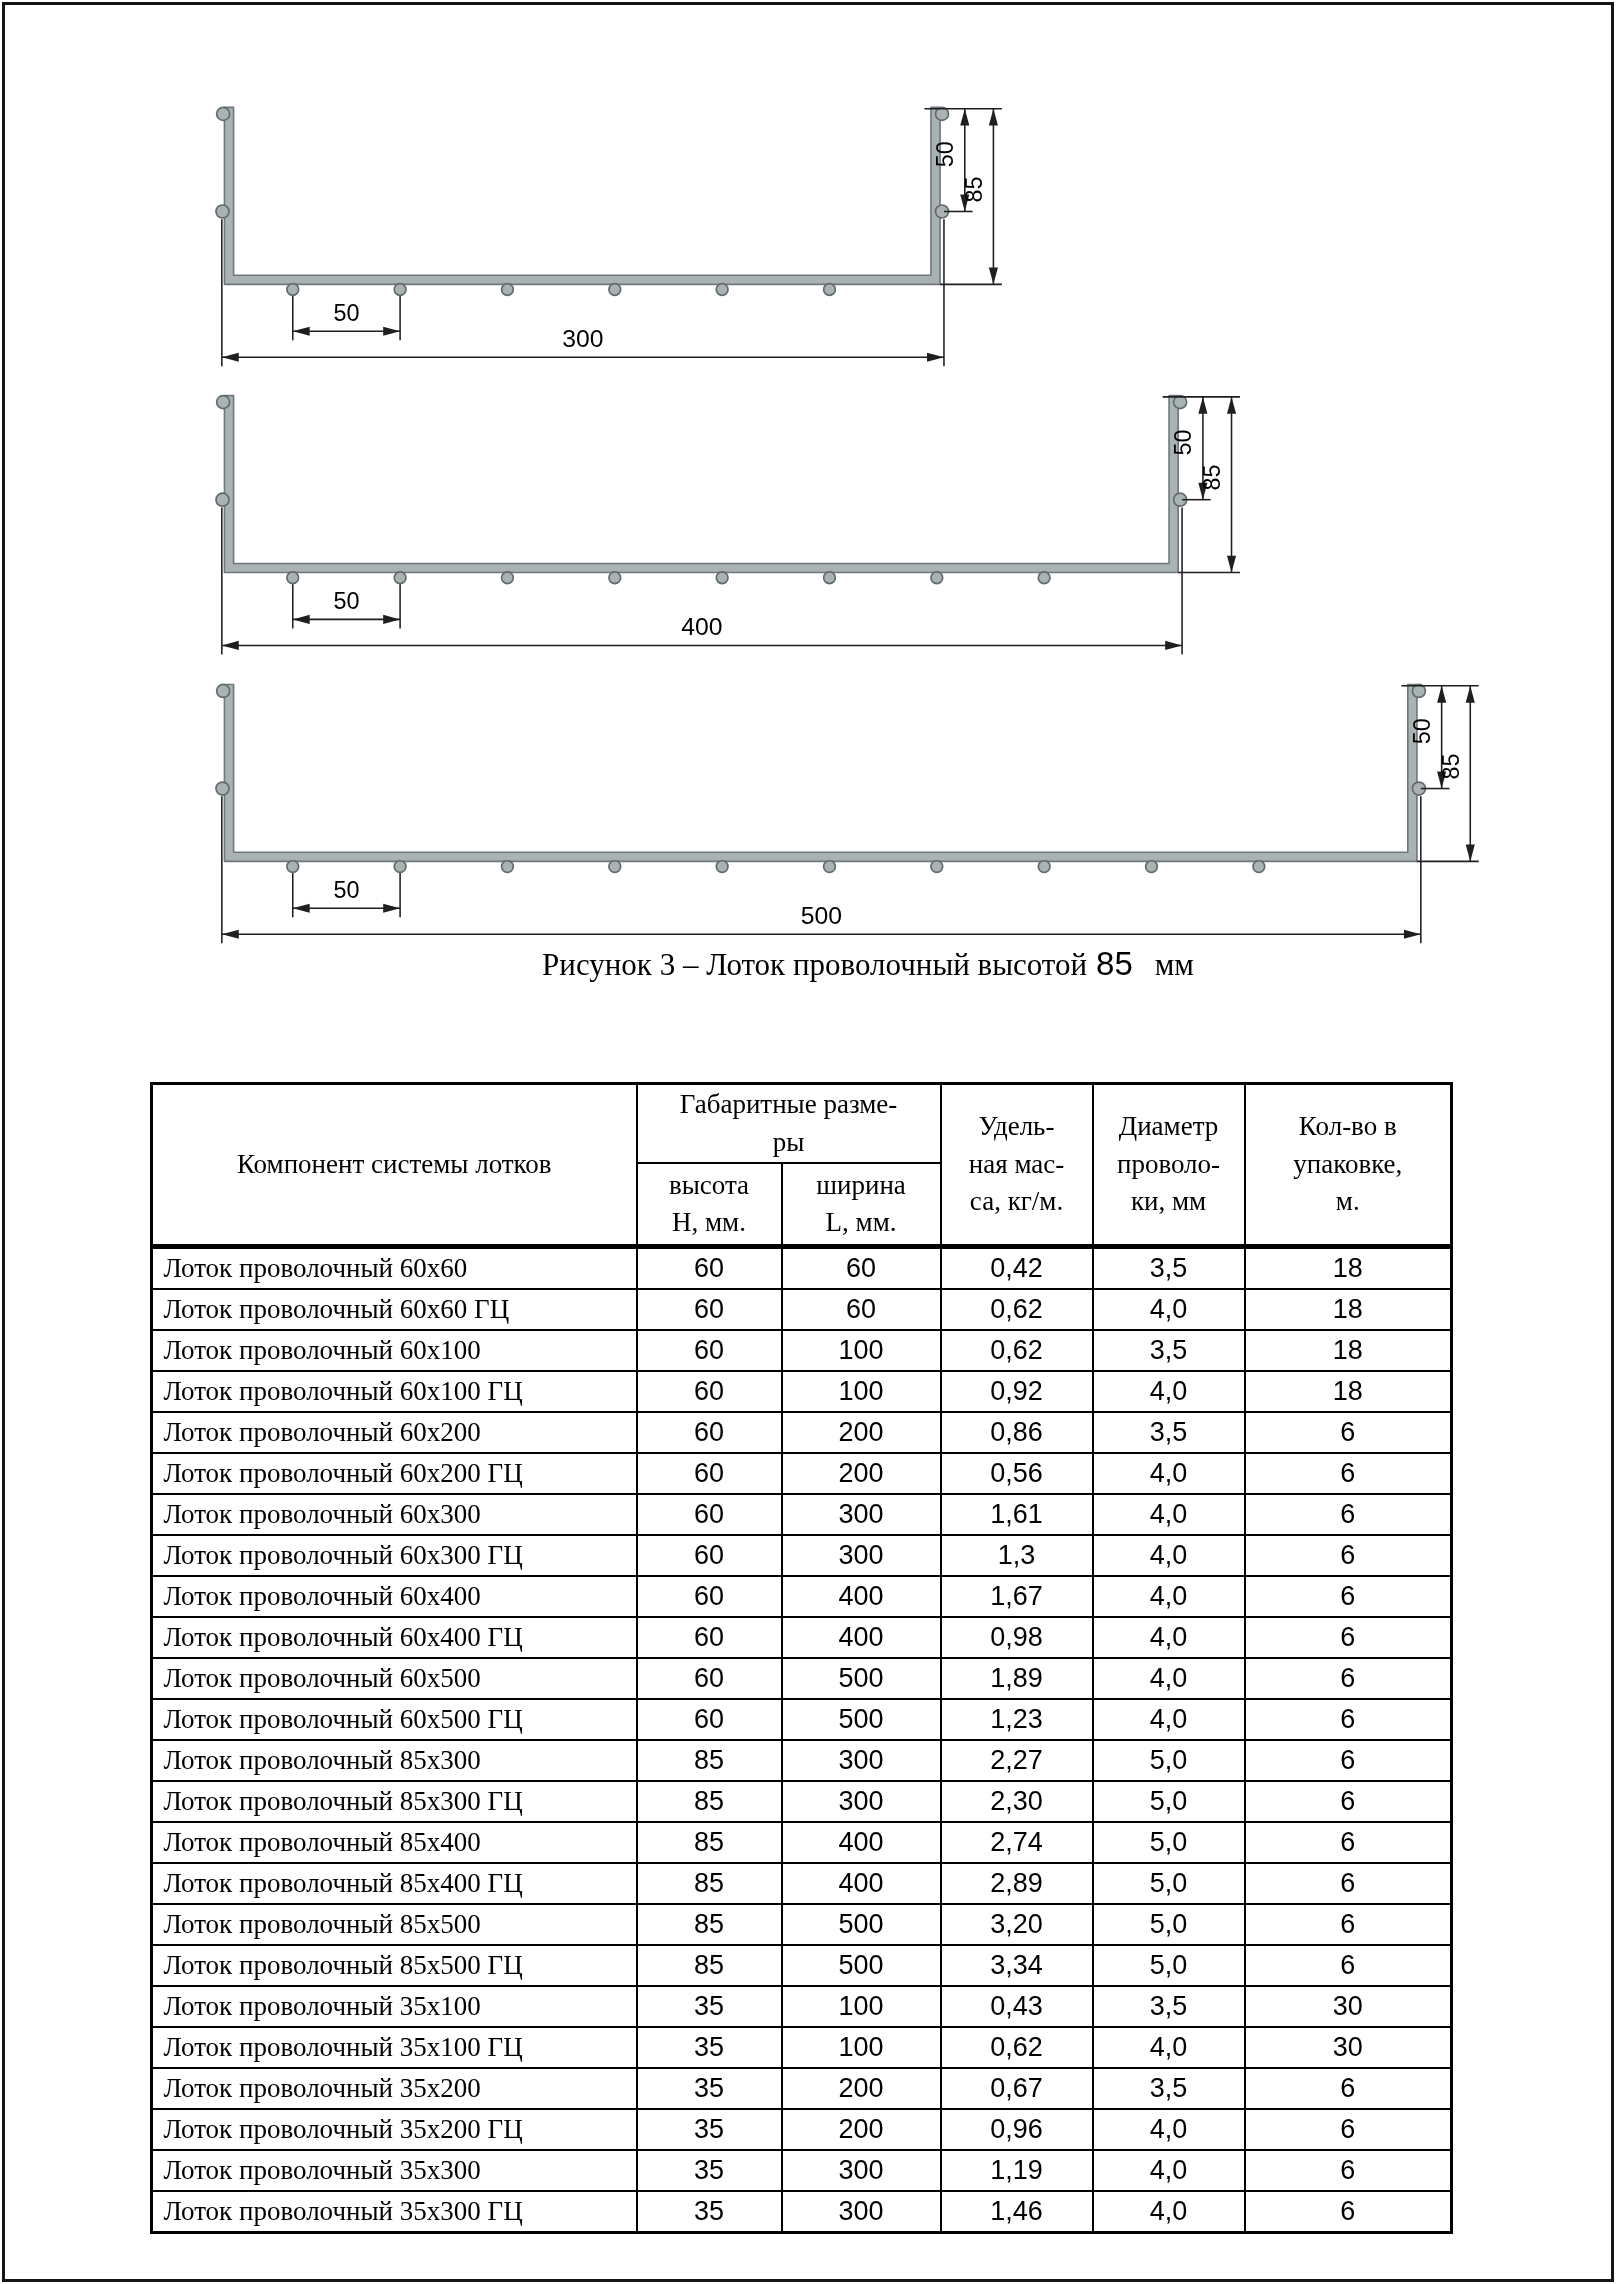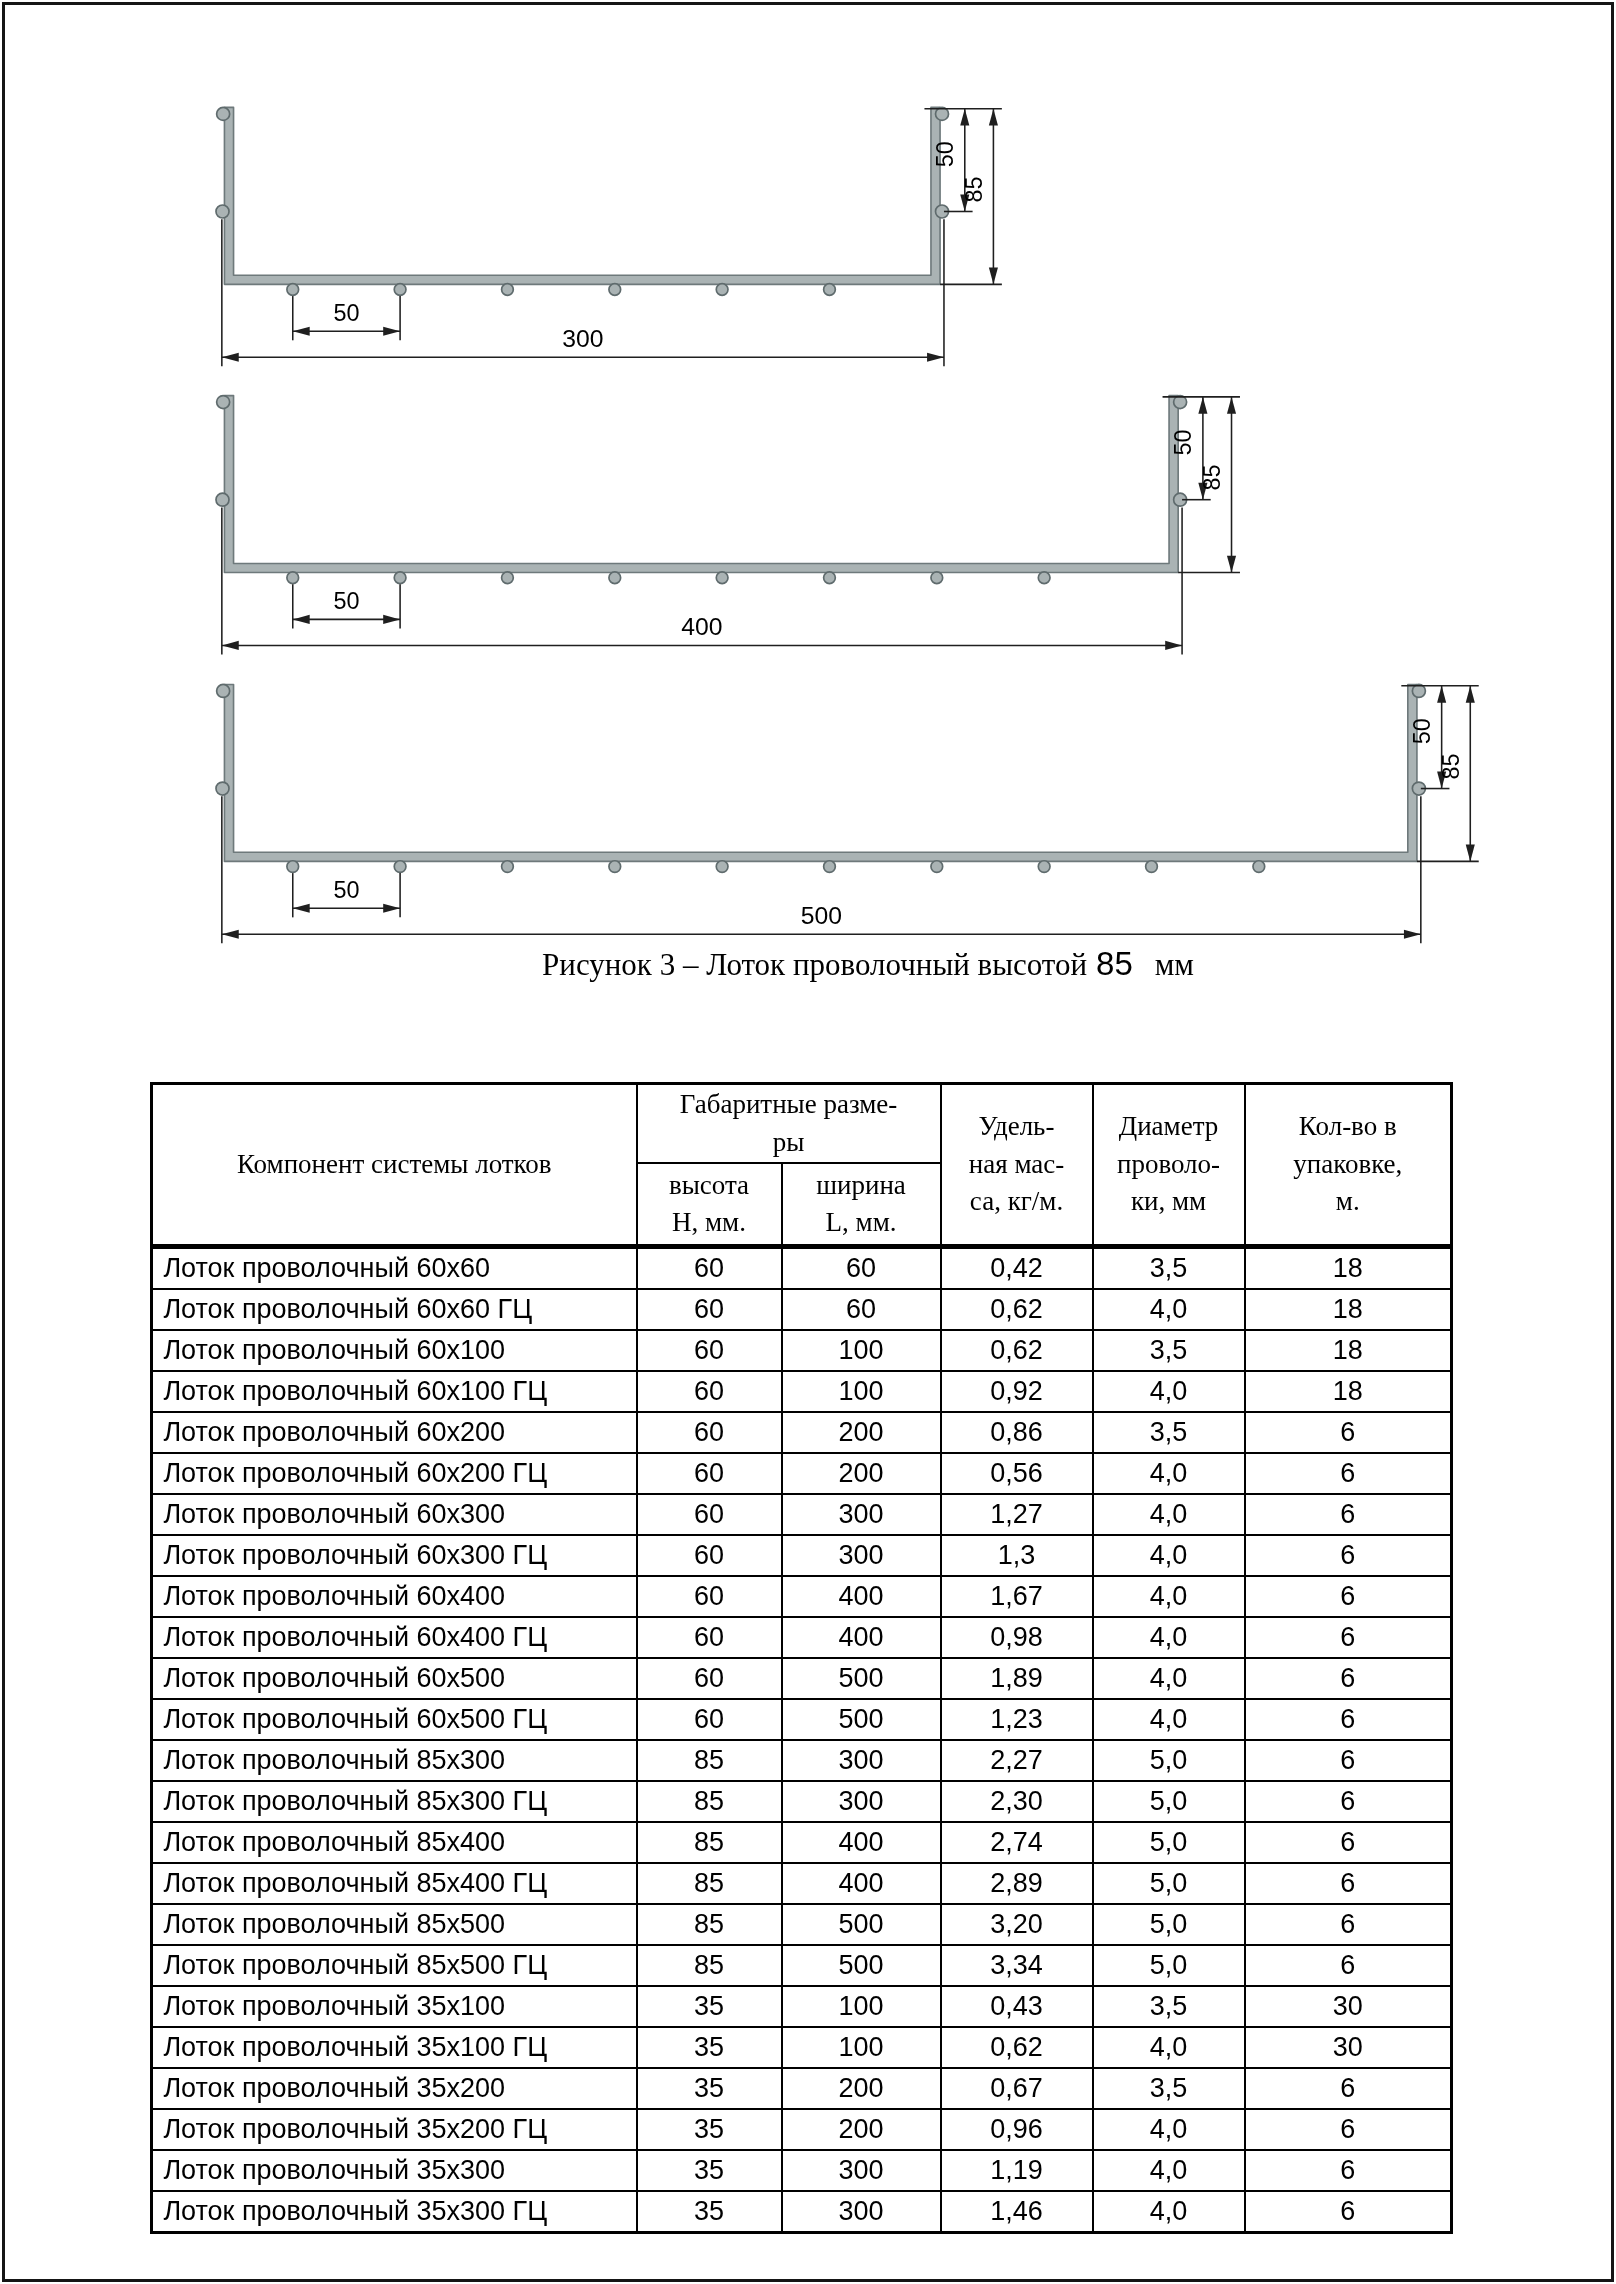--- a/index.html
+++ b/index.html
@@ -20,21 +20,21 @@
                 border-collapse: collapse; table-layout: fixed;
                 border: 3.3px solid #000; }
   .spec-table th, .spec-table td { border: 2px solid #000; overflow: hidden; }
   .spec-table thead th { font-weight: normal; font-size: 27px; text-align: center;
                          vertical-align: middle; white-space: pre-line; line-height: 1.38;
                          padding: 1.3px 2.6px; }
   .spec-table thead { border-bottom: 5.2px solid #000; }
   .row-a th { height: 73px; }
   .row-b th { height: 77px; margin-top: 6px; }
   .spec-table td { height: 39px; padding: 0; }
-  td.cell-name { font-family: Liberation Sans, sans-serif; font-size: 27px;
+  td.cell-name { font-family: Liberation Serif, serif; font-size: 27px;
                  text-align: left; padding-left: 10.4px; white-space: nowrap; }
   td.cell-num  { font-family: "Liberation Sans", sans-serif; font-size: 27px;
                  text-align: center; }
 </style>
 </head>
 <body>
 
 <div class="page-frame"></div>
 
 <svg id="figure-canvas" viewBox="0 0 2484 1580" xmlns="http://www.w3.org/2000/svg">
@@ -235,21 +235,21 @@
         <td class="cell-num">60</td>
         <td class="cell-num">200</td>
         <td class="cell-num">0,56</td>
         <td class="cell-num">4,0</td>
         <td class="cell-num">6</td>
       </tr>
       <tr>
         <td class="cell-name">Лоток проволочный 60х300</td>
         <td class="cell-num">60</td>
         <td class="cell-num">300</td>
-        <td class="cell-num">1,27</td>
+        <td class="cell-num">1,61</td>
         <td class="cell-num">4,0</td>
         <td class="cell-num">6</td>
       </tr>
       <tr>
         <td class="cell-name">Лоток проволочный 60х300 ГЦ</td>
         <td class="cell-num">60</td>
         <td class="cell-num">300</td>
         <td class="cell-num">1,3</td>
         <td class="cell-num">4,0</td>
         <td class="cell-num">6</td>

